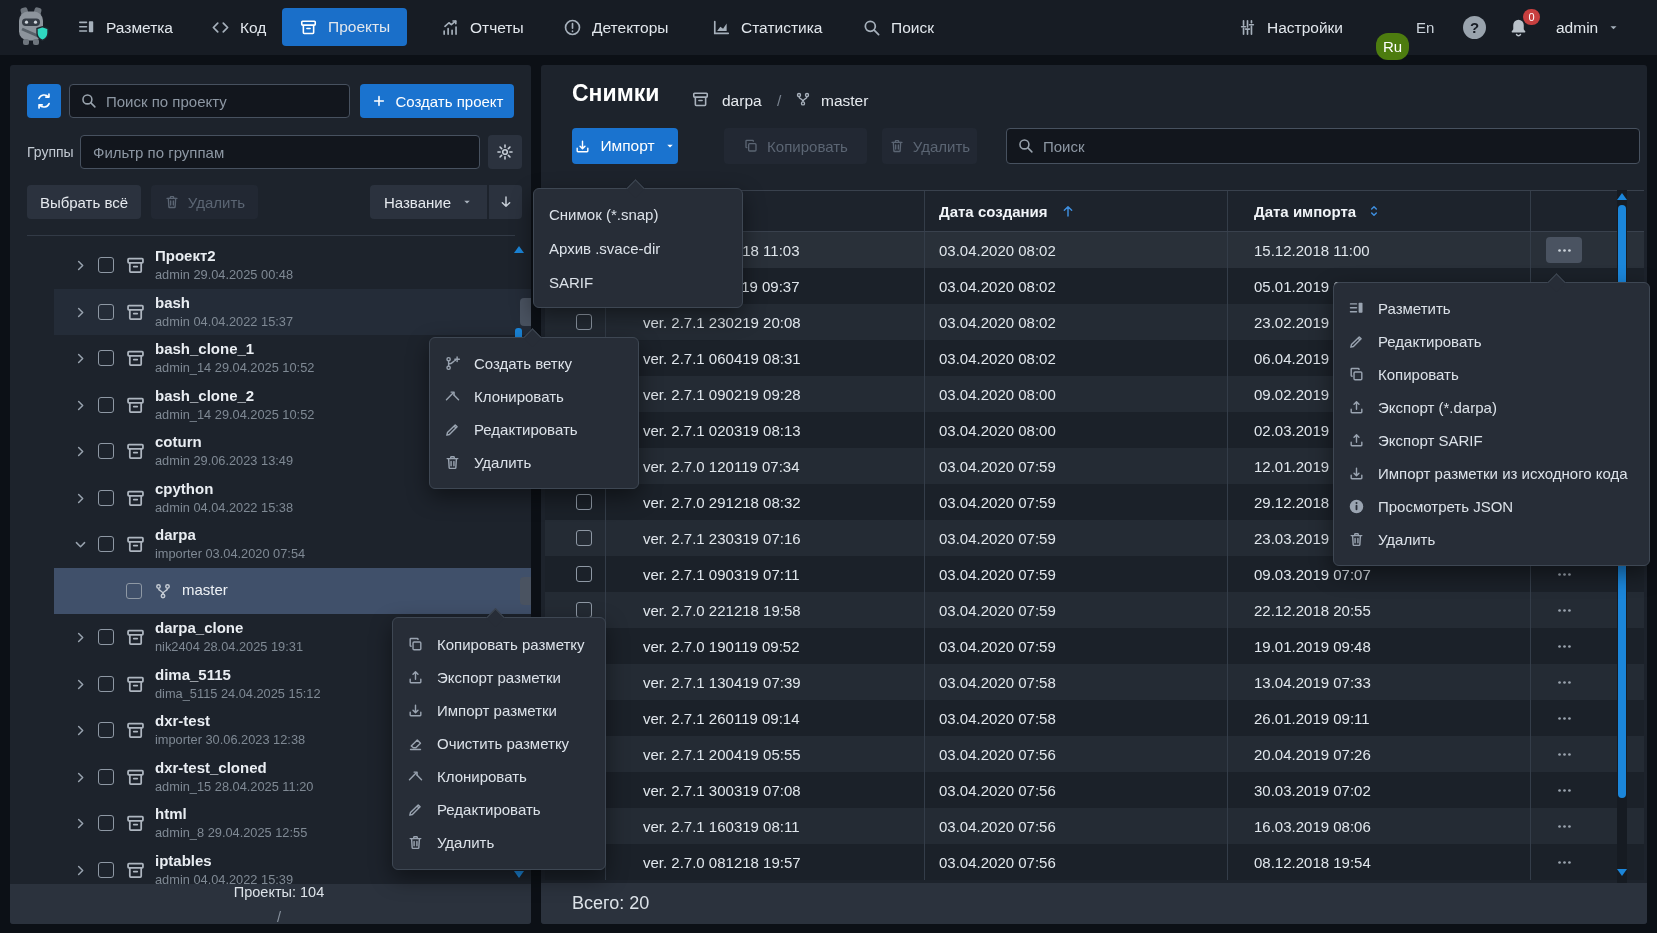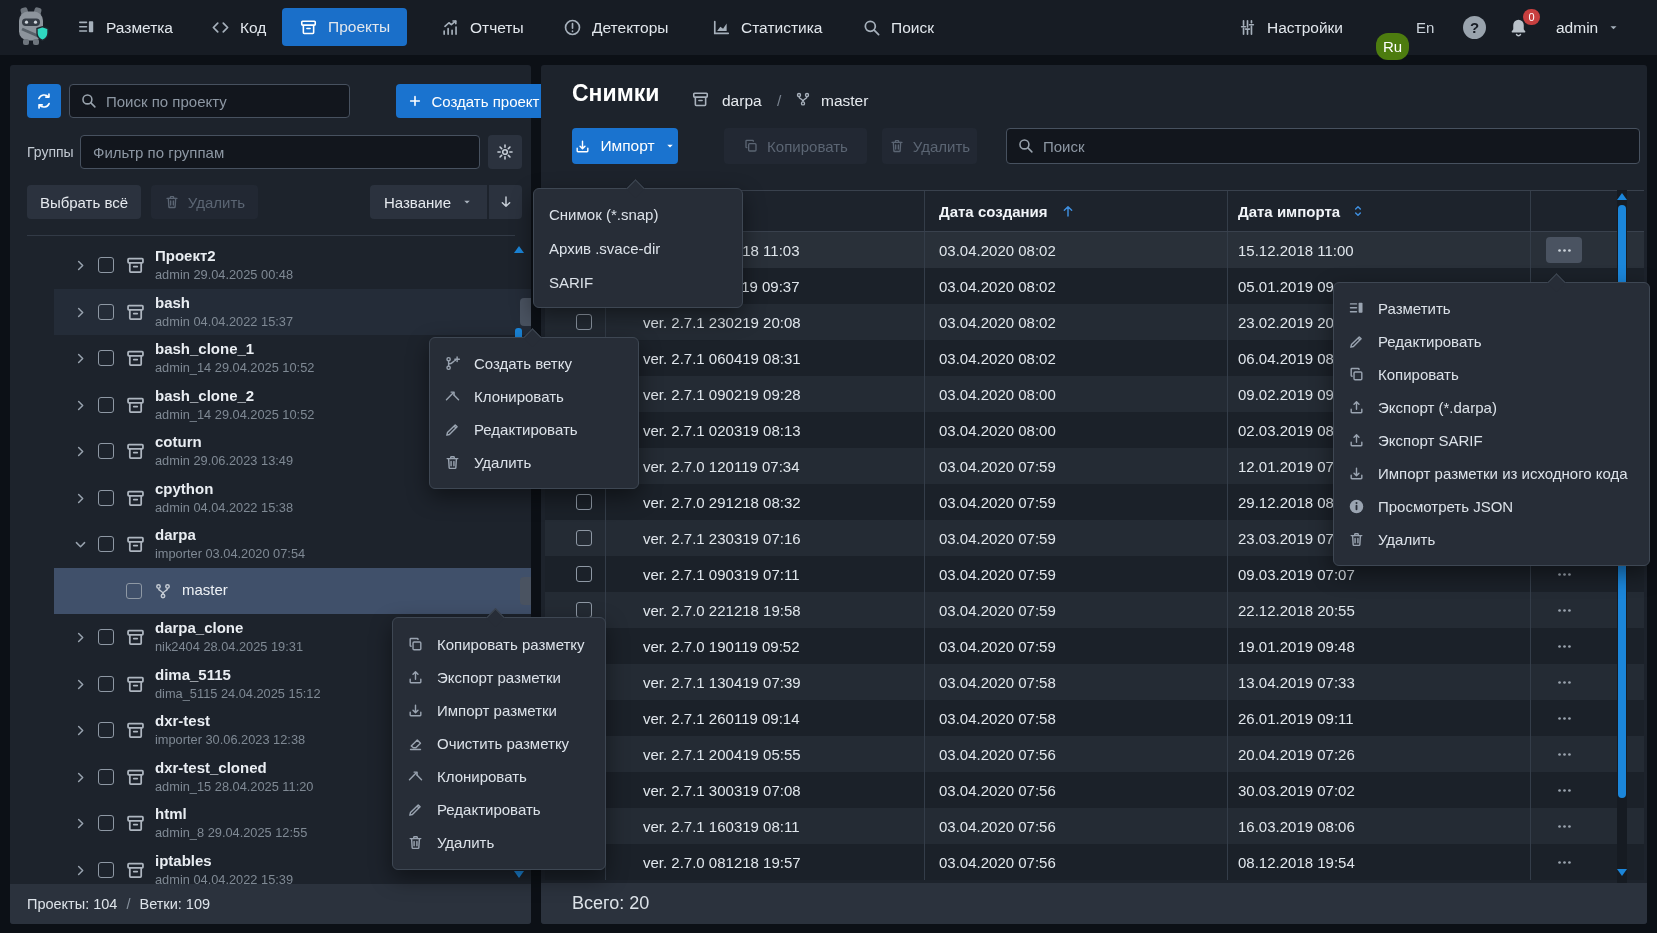--- a/index.html
+++ b/index.html
@@ -41,21 +41,21 @@
   .inp::placeholder{color:#8d97a3;}
   .btn-blue{background:#1a73cf;color:#fff;border:none;border-radius:4px;font-size:15px;font-family:inherit;
     display:flex;align-items:center;justify-content:center;gap:9px;cursor:pointer;}
   .btn-sec{background:#2b323e;color:#e6eaef;border:none;border-radius:4px;font-size:15px;font-family:inherit;
     display:flex;align-items:center;justify-content:center;gap:8px;cursor:pointer;}
   .btn-dis{background:#222833;color:#5b6573;border:none;border-radius:4px;font-size:15px;font-family:inherit;
     display:flex;align-items:center;justify-content:center;gap:8px;}
   .sb-refresh{position:absolute;left:17px;top:19px;width:34px;height:34px;font-size:18px;}
   .sb-search{position:absolute;left:59px;top:19px;width:281px;height:34px;padding-left:36px;}
   .sb-search-ico{position:absolute;left:70px;top:27px;font-size:17px;color:#99a3ad;pointer-events:none;}
-  .sb-create{position:absolute;left:350px;top:19px;width:154px;height:34px;font-size:15px;margin-left:36px;}
+  .sb-create{position:absolute;left:350px;top:19px;width:154px;height:34px;font-size:15px;}
   .sb-create .ich{font-size:16px;}
   .groups-label{position:absolute;left:17px;top:79px;font-size:14px;color:#c3cad3;}
   .sb-groups{position:absolute;left:70px;top:70px;width:400px;height:34px;padding-left:12px;}
   .sb-gear{position:absolute;left:478px;top:70px;width:34px;height:34px;background:#2b323e;border-radius:4px;
     color:#c6cdd6;font-size:18px;}
   .sb-selall{position:absolute;left:17px;top:120px;width:114px;height:34px;}
   .sb-del{position:absolute;left:141px;top:120px;width:107px;height:34px;}
   .sb-del .ich{font-size:16px;}
   .sb-sort{position:absolute;left:360px;top:120px;width:117px;height:34px;gap:10px;border-radius:4px 0 0 4px;}
   .sb-sort .ich{font-size:12px;color:#aab3be;}
@@ -77,21 +77,21 @@
   .b-name{position:absolute;left:128px;top:13px;font-size:15px;color:#eef2f6;}
   .row-dots{position:absolute;left:466px;top:9px;width:34px;height:28px;border-radius:4px;
     display:flex;align-items:center;justify-content:center;color:#9aa3ae;font-size:17px;}
   .menu-open .row-dots{background:#4a5361;color:#c9d0d8;}
   .s-up{position:absolute;left:504px;top:181px;width:0;height:0;border-left:5px solid transparent;
     border-right:5px solid transparent;border-bottom:7px solid #1b86da;}
   .s-thumb{position:absolute;left:505px;top:263px;width:7px;height:16px;background:#1b86da;border-radius:3px;}
   .s-down{position:absolute;left:504px;top:806px;width:0;height:0;border-left:5px solid transparent;
     border-right:5px solid transparent;border-top:7px solid #1b86da;}
   .sb-status{position:absolute;left:0;right:0;bottom:0;height:40px;background:#2b323d;border-radius:0 0 3px 3px;
-    display:flex;align-items:center;gap:9px;padding-left:17px;font-size:14.5px;color:#dde3e9;}
+    display:flex;align-items:center;gap:9px;padding-left:17px;font-size:14.5px;color:#dde3e9;flex-direction:column;}
   .sb-status .sep{color:#88929e;}
 
   
   .mainp{position:absolute;left:541px;top:65px;width:1106px;height:859px;background:#1d232c;border-radius:3px;}
   .m-title{position:absolute;left:31px;top:15px;font-size:23px;font-weight:bold;color:#fff;}
   .bc-ico{position:absolute;left:150px;top:25px;font-size:19px;color:#a9b2bd;}
   .bc-proj{position:absolute;left:181px;top:27px;font-size:15.5px;color:#e6eaef;}
   .bc-sep{position:absolute;left:236px;top:27px;font-size:15.5px;color:#78828e;}
   .bc-brico{position:absolute;left:254px;top:26px;font-size:16px;color:#a9b2bd;}
   .bc-branch{position:absolute;left:280px;top:27px;font-size:15.5px;color:#e6eaef;}
@@ -101,21 +101,21 @@
   .btn-mdel{position:absolute;left:341px;top:63px;width:95px;height:36px;}
   .btn-copy .ich,.btn-mdel .ich{font-size:16px;}
   .m-search{position:absolute;left:465px;top:63px;width:634px;height:36px;padding-left:36px;}
   .m-search-ico{position:absolute;left:476px;top:72px;font-size:17px;color:#99a3ad;pointer-events:none;}
   .table{position:absolute;left:4px;top:125px;width:1099px;bottom:41px;overflow:hidden;}
   .thead{display:flex;height:42px;border-top:1px solid #39414d;border-bottom:1px solid #39414d;
     font-weight:bold;font-size:15px;color:#f1f4f8;}
   .tc0{width:60px;display:flex;align-items:center;padding-left:31px;}
   .tc1{width:319px;display:flex;align-items:center;padding-left:37px;border-left:1px solid #343d49;}
   .tc2{width:303px;display:flex;align-items:center;padding-left:14px;border-left:1px solid #343d49;gap:12px;}
-  .tc3{width:303px;display:flex;align-items:center;padding-left:10px;border-left:1px solid #343d49;gap:10px;}
+  .tc3{width:303px;display:flex;align-items:center;padding-left:26px;border-left:1px solid #343d49;gap:10px;}
   .tc4{flex:1;display:flex;align-items:center;border-left:1px solid #343d49;}
   .sort-ic{font-size:16px;color:#3e8ede;}
   .trow{display:flex;height:36px;font-size:15px;color:#e0e6ec;}
   .trow:nth-child(odd){background:#242b34;}
   .trow:nth-child(even){background:#1b2129;}
   .trow.menu-open{background:#293039;}
   .dots-btn{margin-left:15px;width:36px;height:26px;border-radius:4px;display:flex;align-items:center;
     justify-content:center;color:#9aa3ae;font-size:17px;}
   .trow.menu-open .dots-btn{background:#4a5361;color:#ccd3da;}
   .t-track{position:absolute;left:1076px;top:125px;width:10px;bottom:41px;background:#161b22;}

